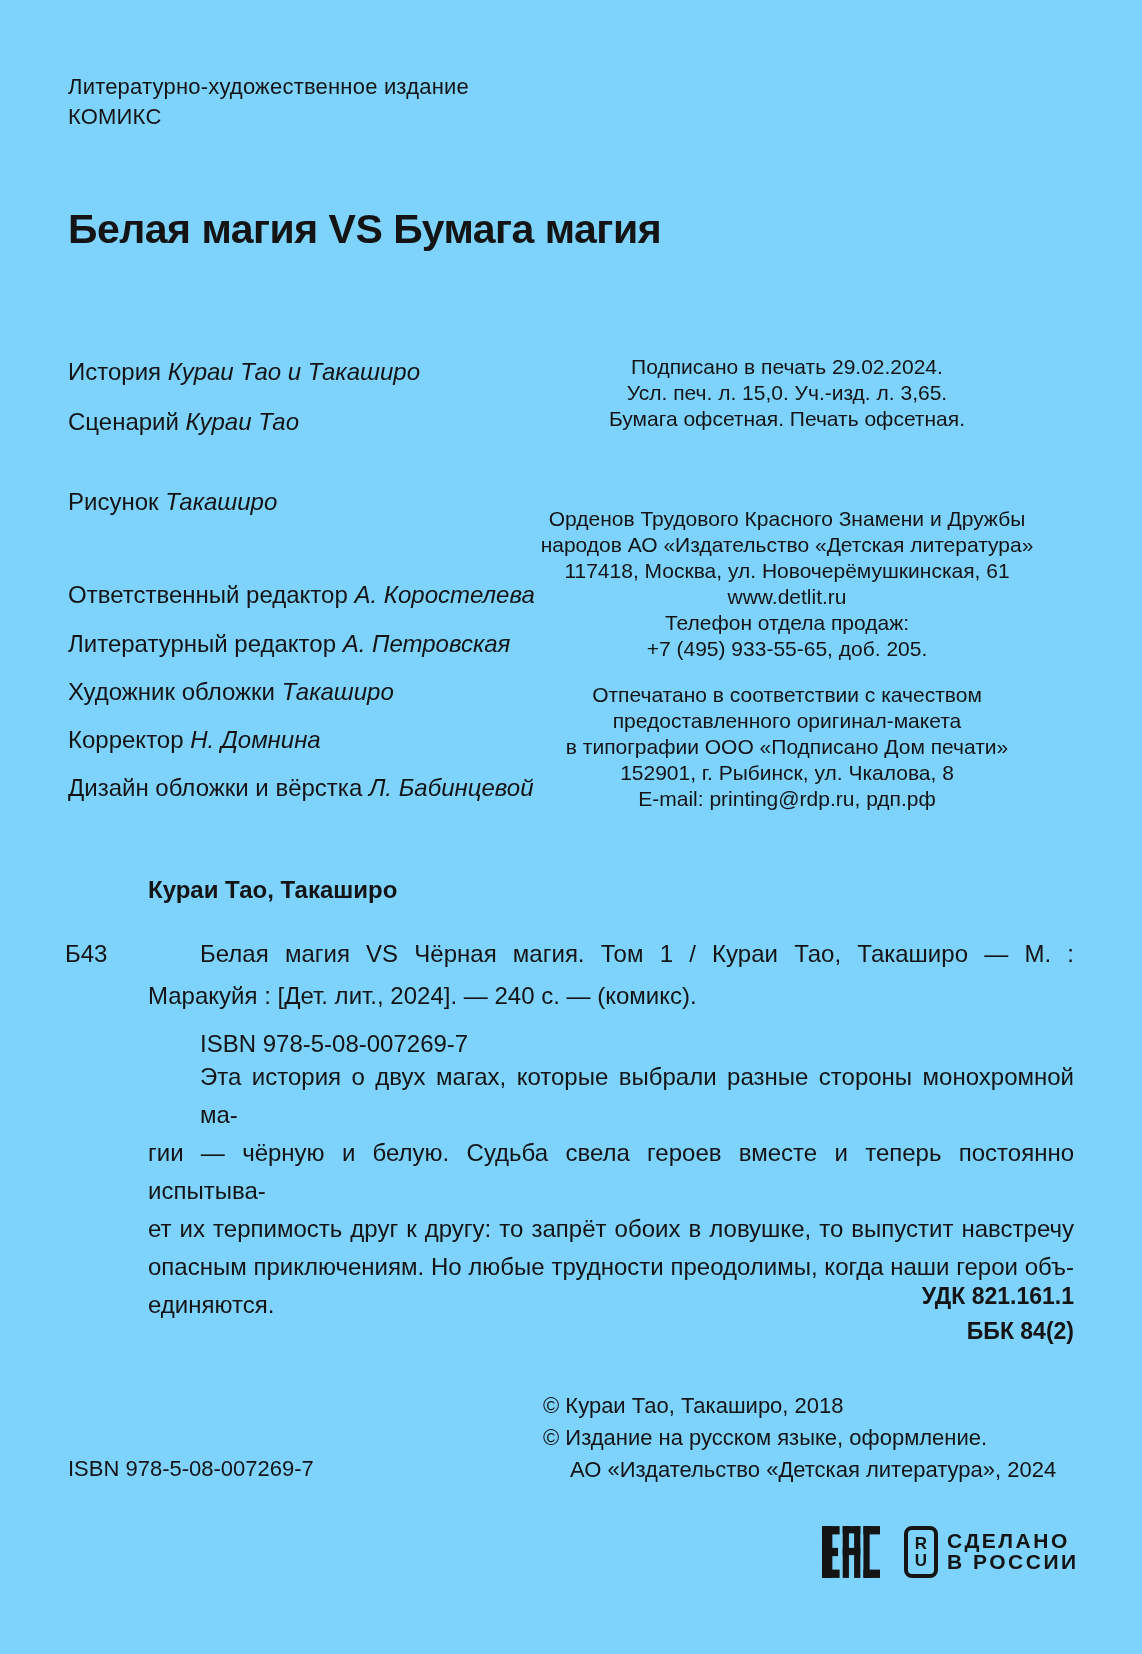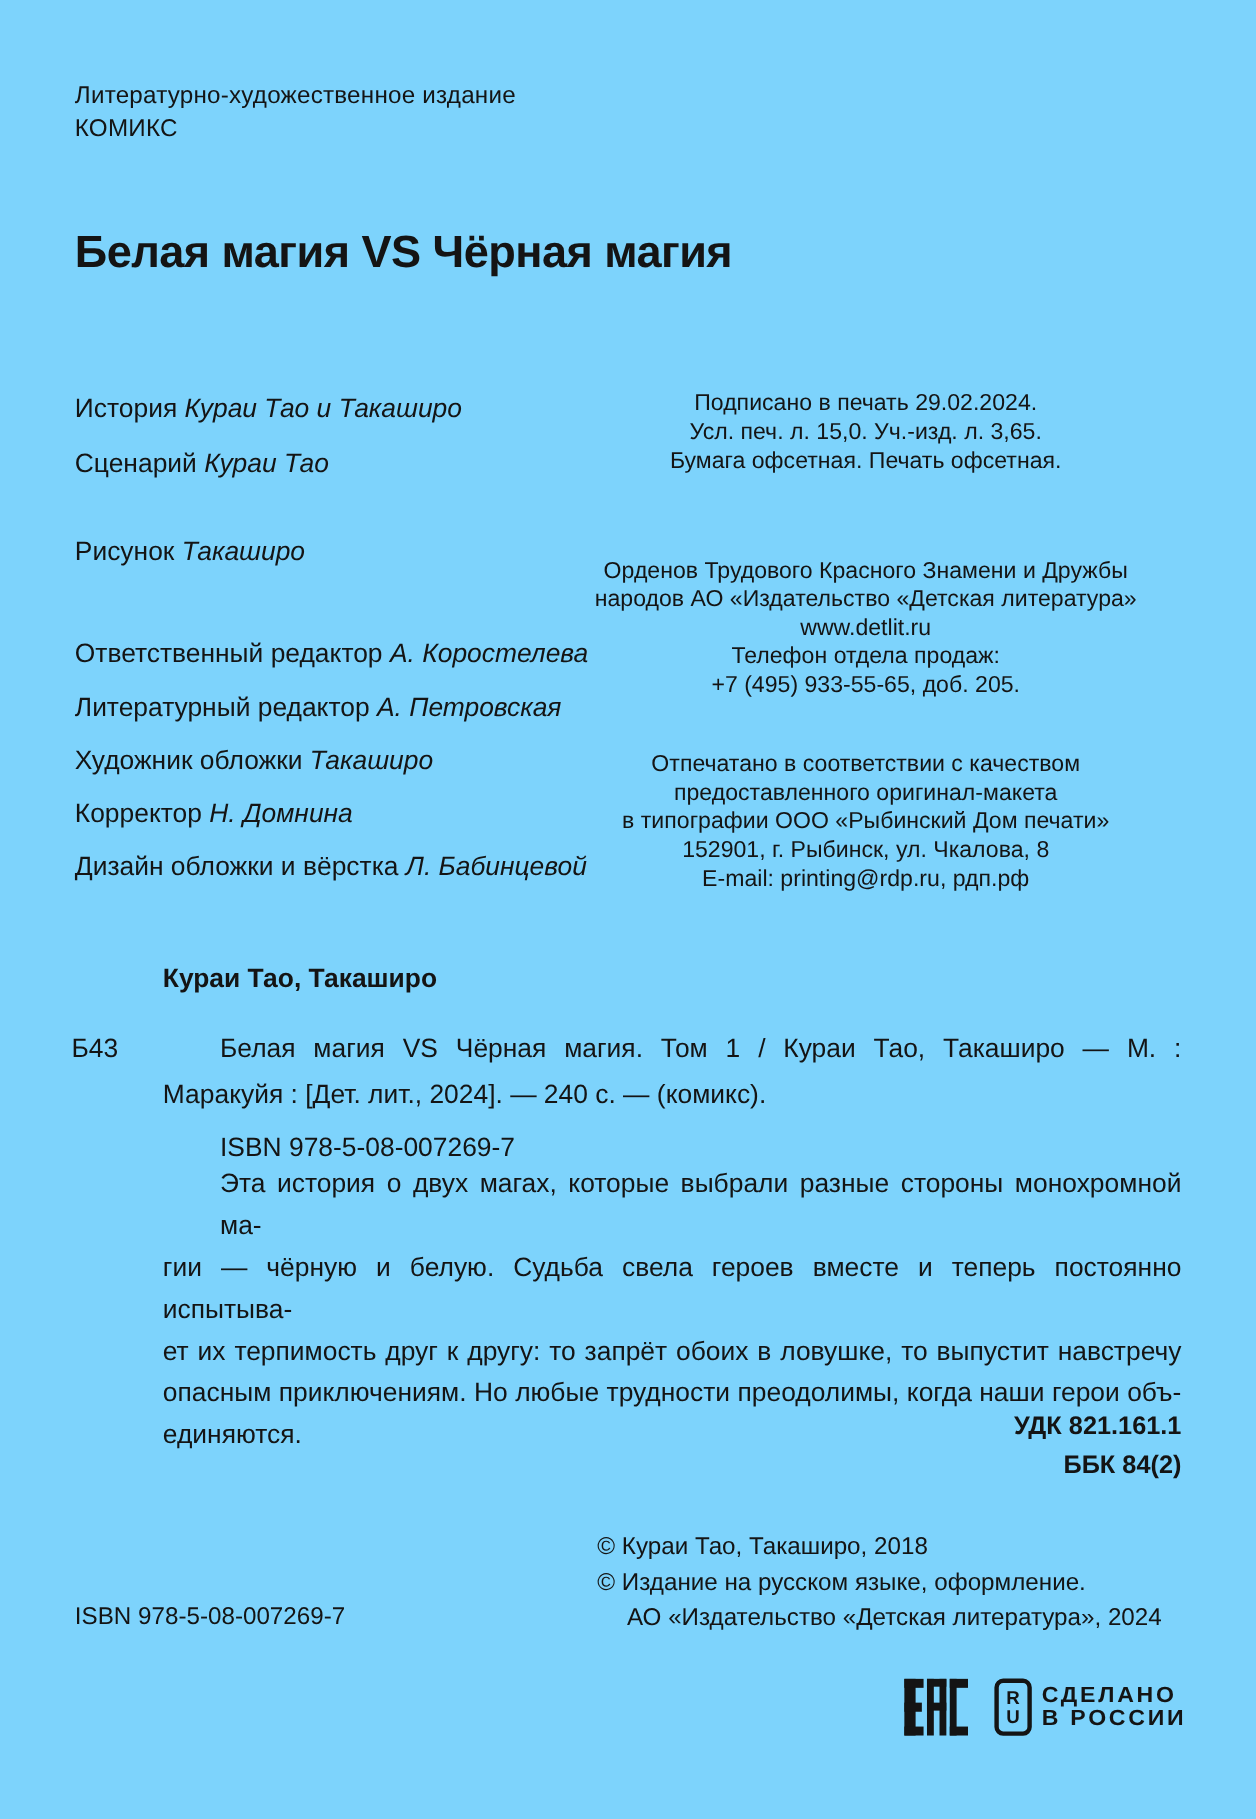--- a/index.html
+++ b/index.html
@@ -40,50 +40,51 @@
   .mir-text { font-weight: 900; font-size: 21px; line-height: 22px; letter-spacing: 2.5px; transform: scaleY(0.95); }
 </style>
 </head>
 <body>
 
 <div class="page">
 
   <div class="abs hdr" style="left:68px; top:72px;">Литературно-художественное издание</div>
   <div class="abs hdr" style="left:68px; top:102px;">КОМИКС</div>
 
-  <div class="abs title" style="left:68px; top:206px;">Белая магия VS Чёрная магия</div>
+  <div class="abs title" style="left:68px; top:206px;">Белая магия VS Бумага магия</div>
 
   <div class="abs credit" style="left:68px; top:358px;"><span>История</span> <span class="nm">Кураи Тао и Такаширо</span></div>
   <div class="abs credit" style="left:68px; top:408px;"><span>Сценарий</span> <span class="nm">Кураи Тао</span></div>
   <div class="abs credit" style="left:68px; top:456px;margin-top:32px;"><span>Рисунок</span> <span class="nm">Такаширо</span></div>
 
   <div class="abs credit" style="left:68px; top:581px;"><span>Ответственный редактор</span> <span class="nm">А. Коростелева</span></div>
   <div class="abs credit" style="left:68px; top:630px;"><span>Литературный редактор</span> <span class="nm">А. Петровская</span></div>
   <div class="abs credit" style="left:68px; top:678px;"><span>Художник обложки</span> <span class="nm">Такаширо</span></div>
   <div class="abs credit" style="left:68px; top:726px;"><span>Корректор</span> <span class="nm">Н. Домнина</span></div>
   <div class="abs credit" style="left:68px; top:774px;"><span>Дизайн обложки и вёрстка</span> <span class="nm">Л. Бабинцевой</span></div>
 
   <div class="abs rcol" style="left:500px; top:354px;">
     <div>Подписано в печать 29.02.2024.</div>
     <div>Усл. печ. л. 15,0. Уч.-изд. л. 3,65.</div>
     <div>Бумага офсетная. Печать офсетная.</div>
   </div>
 
   <div class="abs rcol" style="left:500px; top:506px;">
     <div>Орденов Трудового Красного Знамени и Дружбы</div>
     <div>народов АО «Издательство «Детская литература»</div>
+    <div>117418, Москва, ул. Новочерёмушкинская, 61</div>
     <div>www.detlit.ru</div>
     <div>Телефон отдела продаж:</div>
     <div>+7 (495) 933-55-65, доб. 205.</div>
   </div>
 
   <div class="abs rcol" style="left:500px; top:682px;">
     <div>Отпечатано в соответствии с качеством</div>
     <div>предоставленного оригинал-макета</div>
-    <div>в типографии ООО «Рыбинский Дом печати»</div>
+    <div>в типографии ООО «Подписано Дом печати»</div>
     <div>152901, г. Рыбинск, ул. Чкалова, 8</div>
     <div>E-mail: printing@rdp.ru, рдп.рф</div>
   </div>
 
   <div class="abs cat-head" style="left:148px; top:876px;">Кураи Тао, Такаширо</div>
   <div class="abs cat-code" style="left:65px; top:940px;">Б43</div>
   <div class="abs cat-line jline" style="left:200px; top:940px; width:874px;">Белая магия VS Чёрная магия. Том 1 / Кураи Тао, Такаширо — М. :</div>
   <div class="abs cat-line" style="left:148px; top:982px;">Маракуйя : [Дет. лит., 2024]. — 240 с. — (комикс).</div>
   <div class="abs isbn-line" style="left:200px; top:1030px;">ISBN 978-5-08-007269-7</div>
 

